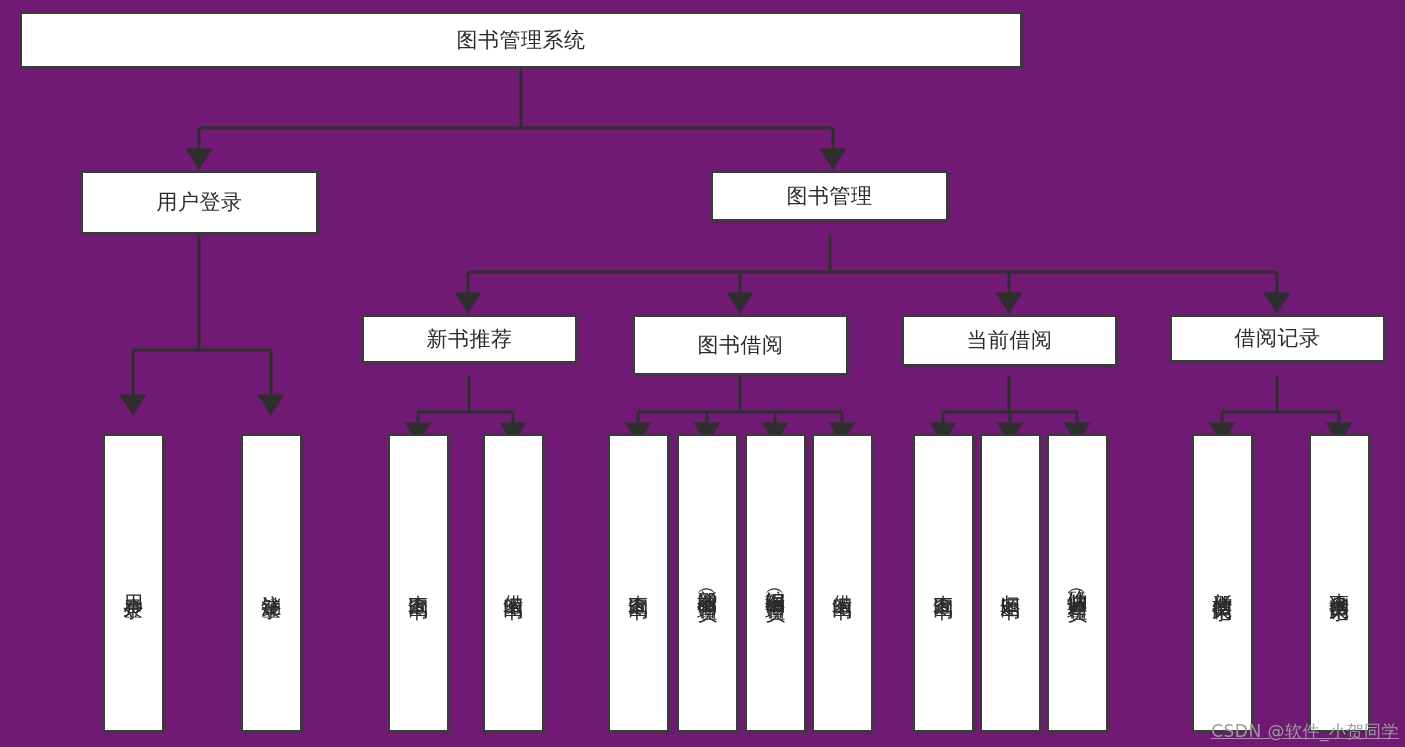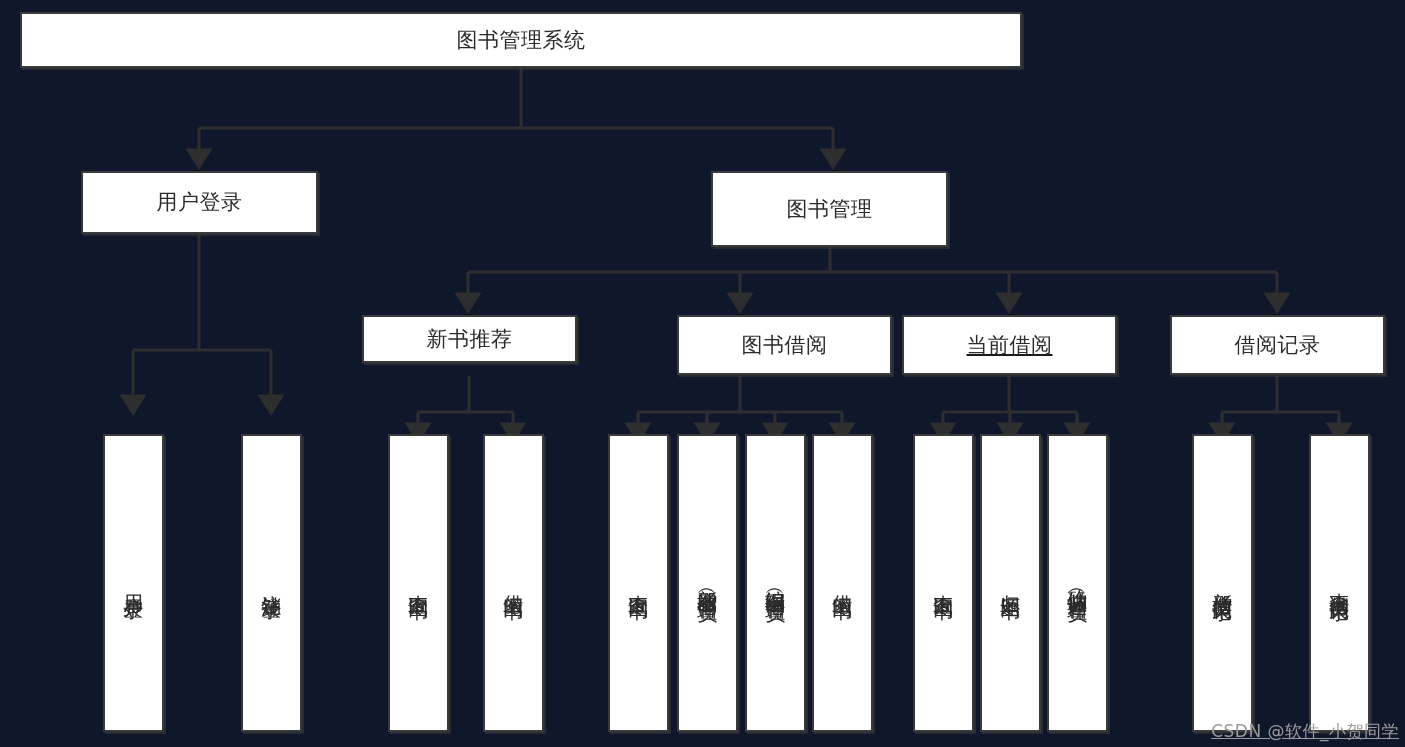--- a/index.html
+++ b/index.html
@@ -9,21 +9,21 @@
     background: #ffffff;
   }
   body {
     font-family: "DejaVu Sans", "Liberation Sans", sans-serif;
     color: #1a1a1a;
   }
   #canvas {
     position: relative;
     width: 1405px;
     height: 747px;
-    background: #0f172a;
+    background: #701a75;
     overflow: hidden;
   }
   #wires {
     position: absolute;
     left: 0;
     top: 0;
     width: 1405px;
     height: 747px;
     pointer-events: none;
   }
@@ -131,37 +131,37 @@
   </svg>
 
   <div class="node" style="left:20px; top:12px; width:1002px; height:56px;">
     <span class="label">图书管理系统</span>
   </div>
 
   <div class="node" style="left:81px; top:171px; width:237px; height:63px;">
     <span class="label">用户登录</span>
   </div>
 
-  <div class="node" style="left:711px; top:171px; width:237px; height:76px;">
+  <div class="node" style="left:711px; top:171px; width:237px; height:50px;">
     <span class="label">图书管理</span>
   </div>
 
   <div class="node" style="left:362px; top:315px; width:215px; height:48px;">
     <span class="label">新书推荐</span>
   </div>
 
-  <div class="node" style="left:633px; top:315px; width:215px; height:60px;margin-left:44px;">
+  <div class="node" style="left:633px; top:315px; width:215px; height:60px;">
     <span class="label">图书借阅</span>
   </div>
 
-  <div class="node" style="left:902px; top:315px; width:215px; height:60px;text-decoration:underline;">
+  <div class="node" style="left:902px; top:315px; width:215px; height:51px;">
     <span class="label">当前借阅</span>
   </div>
 
-  <div class="node" style="left:1170px; top:315px; width:215px; height:60px;">
+  <div class="node" style="left:1170px; top:315px; width:215px; height:47px;">
     <span class="label">借阅记录</span>
   </div>
 
   <div class="node leaf" style="left:103px; top:434px; width:61px; height:298px;">
     <span class="label">用户登录</span>
   </div>
 
   <div class="node leaf" style="left:241px; top:434px; width:61px; height:298px;">
     <span class="label">注销登录</span>
   </div>

